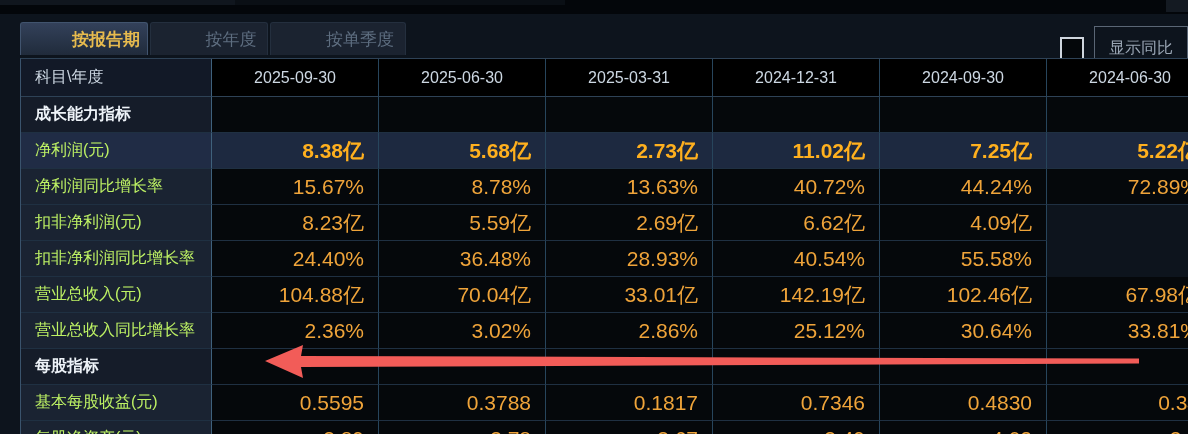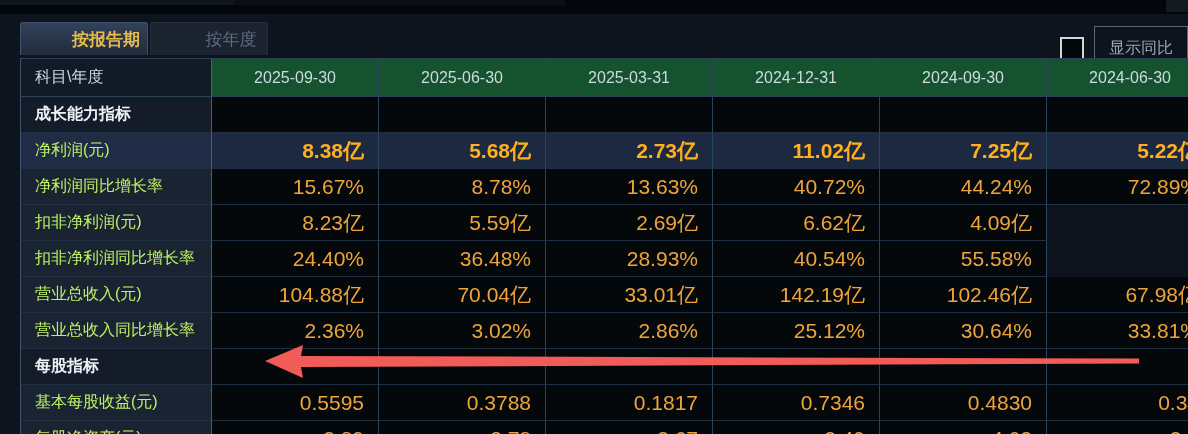--- a/index.html
+++ b/index.html
@@ -32,21 +32,21 @@
   .fin-table { position:absolute; left:20px; top:58px; width:1213px;
                border-top:1px solid #2e4256; border-left:1px solid #3a536c; }
   .t-row { display:grid; grid-template-columns:191px repeat(6,167px); height:36px; }
   .t-row.header { height:38px; }
   .t-cell { border-right:1px solid #27455c; border-bottom:1px solid #1f3042;
             display:flex; align-items:center; overflow:hidden; white-space:nowrap; }
   .t-cell.label { padding-left:14px; background:#1a2332; color:#bef264; font-size:16px;
                   border-right:1px solid #3f617c; }
   .t-cell.val { justify-content:flex-end; padding-right:14px; background:#05080b;
                 color:#efa43a; font-size:21px; }
-  .header .t-cell { background:#14532d; color:#cdd8e3; font-size:16px; border-bottom:1px solid #2e4256; }
+  .header .t-cell { background:#000000; color:#cdd8e3; font-size:16px; border-bottom:1px solid #2e4256; }
   .header .t-cell.date { justify-content:center; }
   .header .t-cell.label { background:#121927; }
   .t-row.section .t-cell.label { background:#151c29; color:#eef3f8; font-weight:bold; }
   .t-row.section .t-cell.val { background:#05080b; }
   .t-row.highlight .t-cell.label { background:#202c45; }
   .t-row.highlight .t-cell.val { background:#1d2940; color:#ffb01e; font-weight:bold; }
 
   
   .arrow-overlay { position:absolute; left:263px; top:344px; width:878px; height:36px;
                    pointer-events:none; z-index:5; }
@@ -56,20 +56,21 @@
 
 <div class="top-strip">
   <div class="seg-a"></div>
   <div class="seg-b"></div>
   <div class="seg-c"></div>
 </div>
 
 <div class="tabbar">
     <div class="tab t0 active">按报告期</div>
     <div class="tab t1">按年度</div>
+    <div class="tab t2">按单季度</div>
   </div>
 
 <div class="controls">
   <div class="yoy-checkbox"></div>
   <div class="yoy-button">显示同比</div>
 </div>
 
 <div class="fin-table">
     <div class="t-row header">
       <div class="t-cell label">科目\年度</div>

